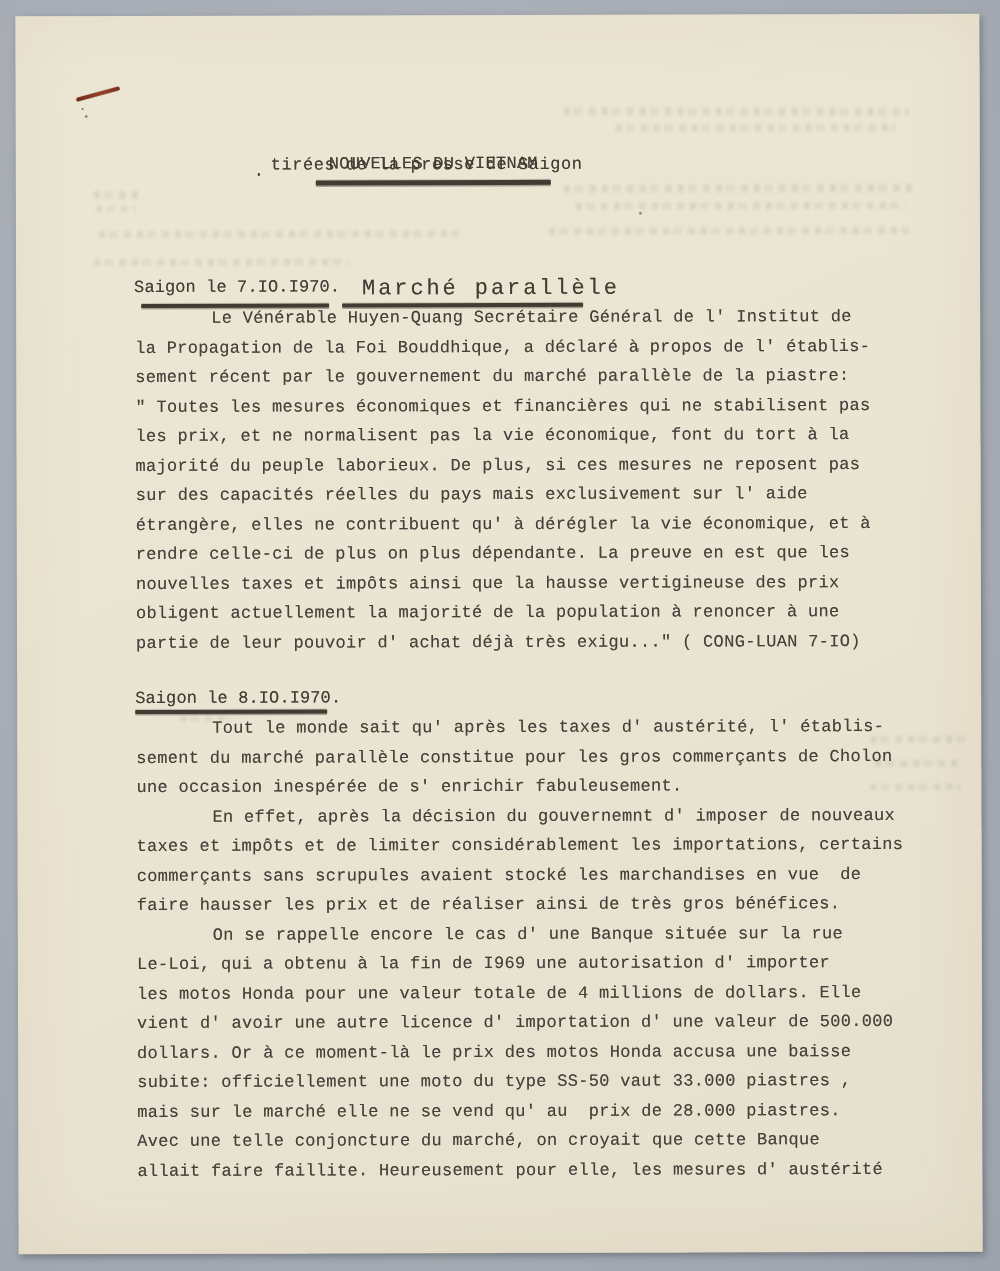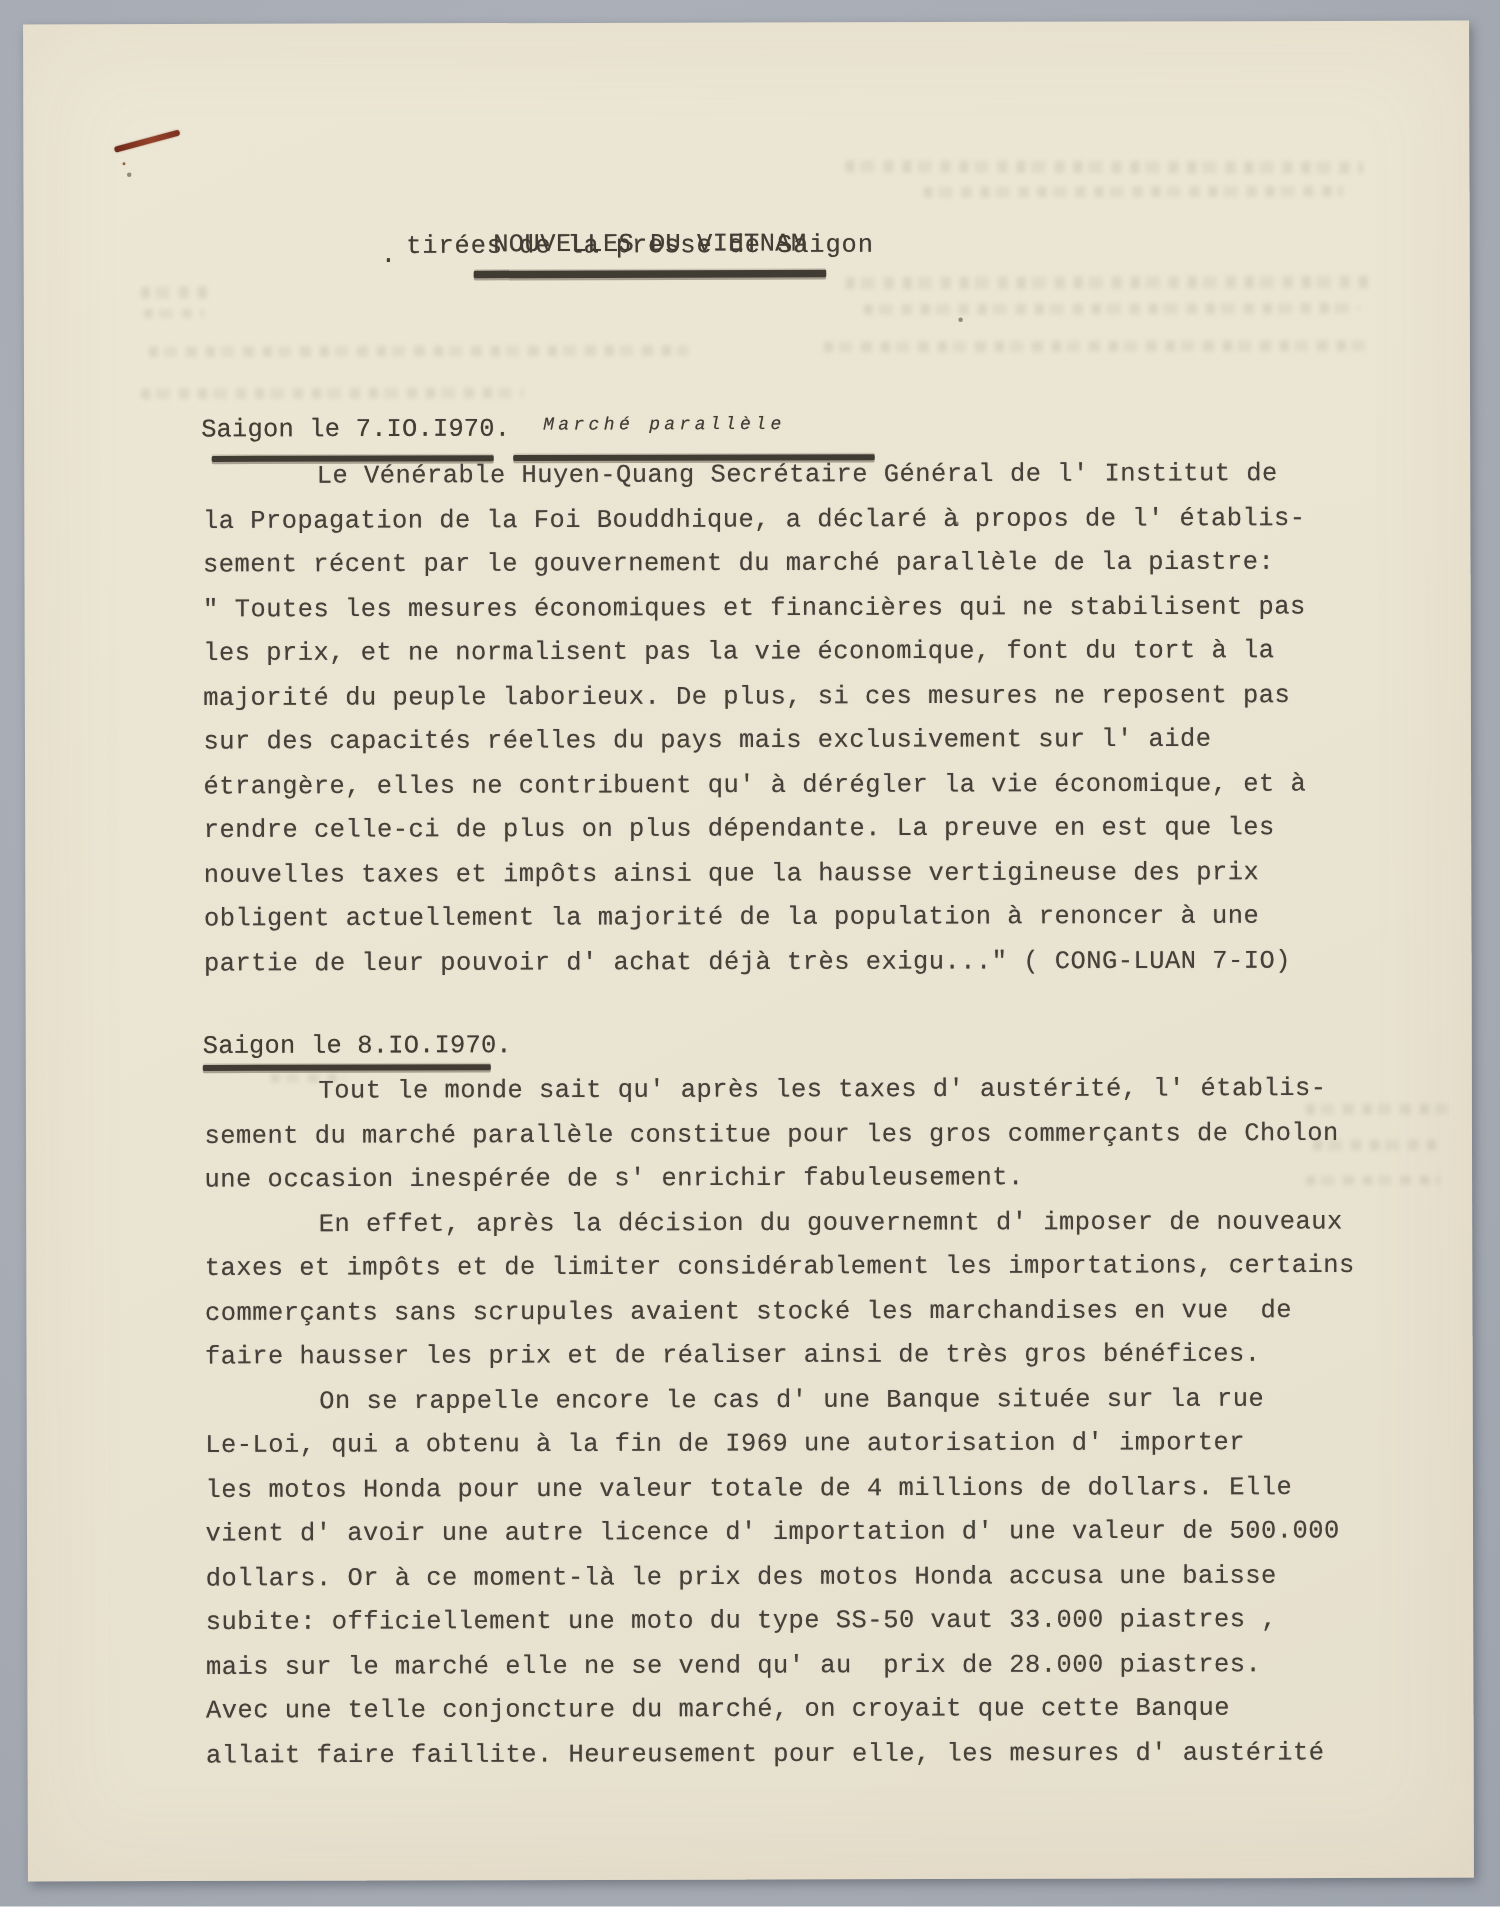--- a/index.html
+++ b/index.html
@@ -18,21 +18,21 @@
   .line{
     position:absolute;left:119px;font-size:17px;letter-spacing:.3px;
     white-space:pre;color:#45413a;text-shadow:0 0 .6px rgba(70,64,54,.5);
   }
   .line.indent{padding-left:76px;}
   .title{position:absolute;font-size:17px;}
   #title-main{left:313px;top:118px;letter-spacing:.25px;margin-top:21px;}
   #title-sub{left:255px;top:140px;letter-spacing:.55px;}
   #title-dot{left:238px;top:146px;}
   .section-date{position:absolute;left:118px;font-size:17px;letter-spacing:.1px;text-align:center;}
-  .section-topic{position:absolute;font-size:12px;letter-spacing:2.9px;font-style:italic;}
+  .section-topic{position:absolute;font-size:22px;letter-spacing:2.9px;}
   .rule{
     position:absolute;height:4px;background:#403c34;border-radius:1px;
     box-shadow:0 1.5px 0 rgba(64,58,48,.4), 0 -1px 0 rgba(64,58,48,.2);
   }
   .rule.thick{height:5px;}
   .ghost{
     position:absolute;border-radius:2px;filter:blur(1.5px);opacity:.5;
     background:repeating-linear-gradient(90deg,
       rgba(100,95,84,.25) 0 6px, transparent 6px 10px,
       rgba(100,95,84,.16) 10px 19px, transparent 19px 25px,

